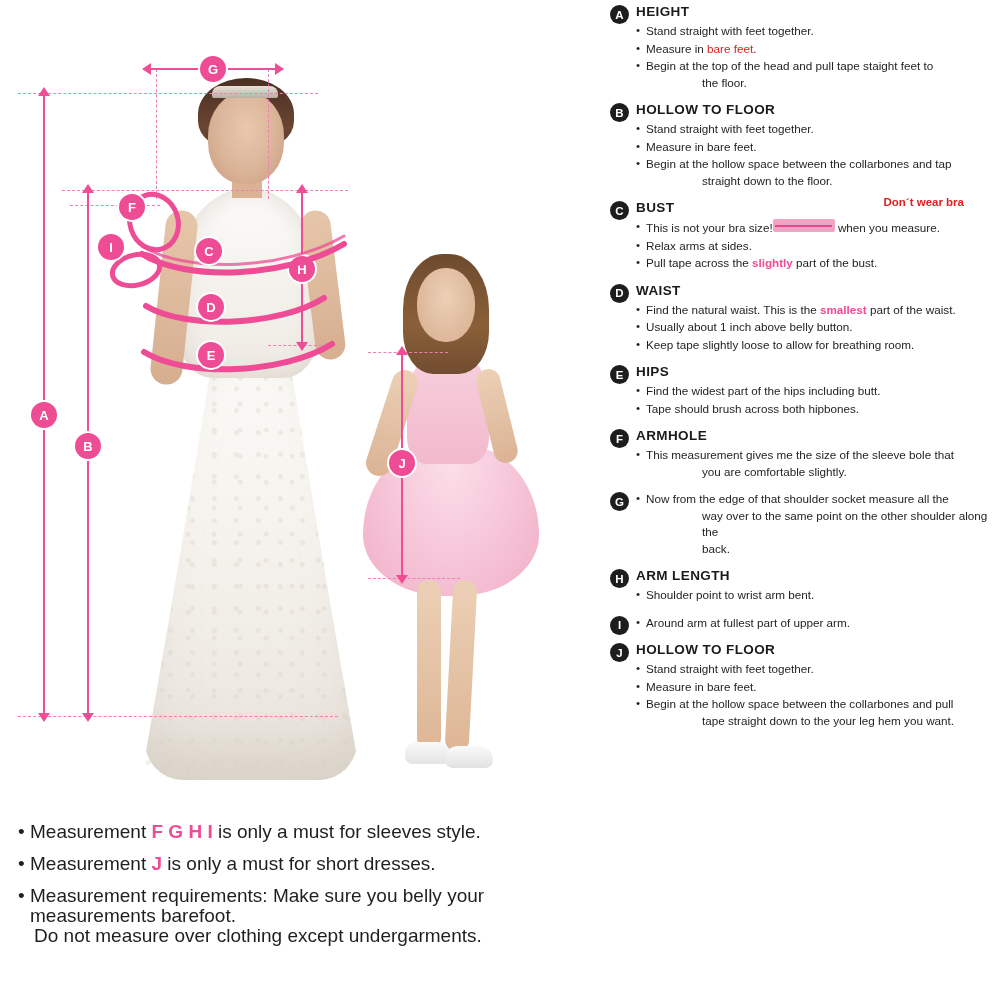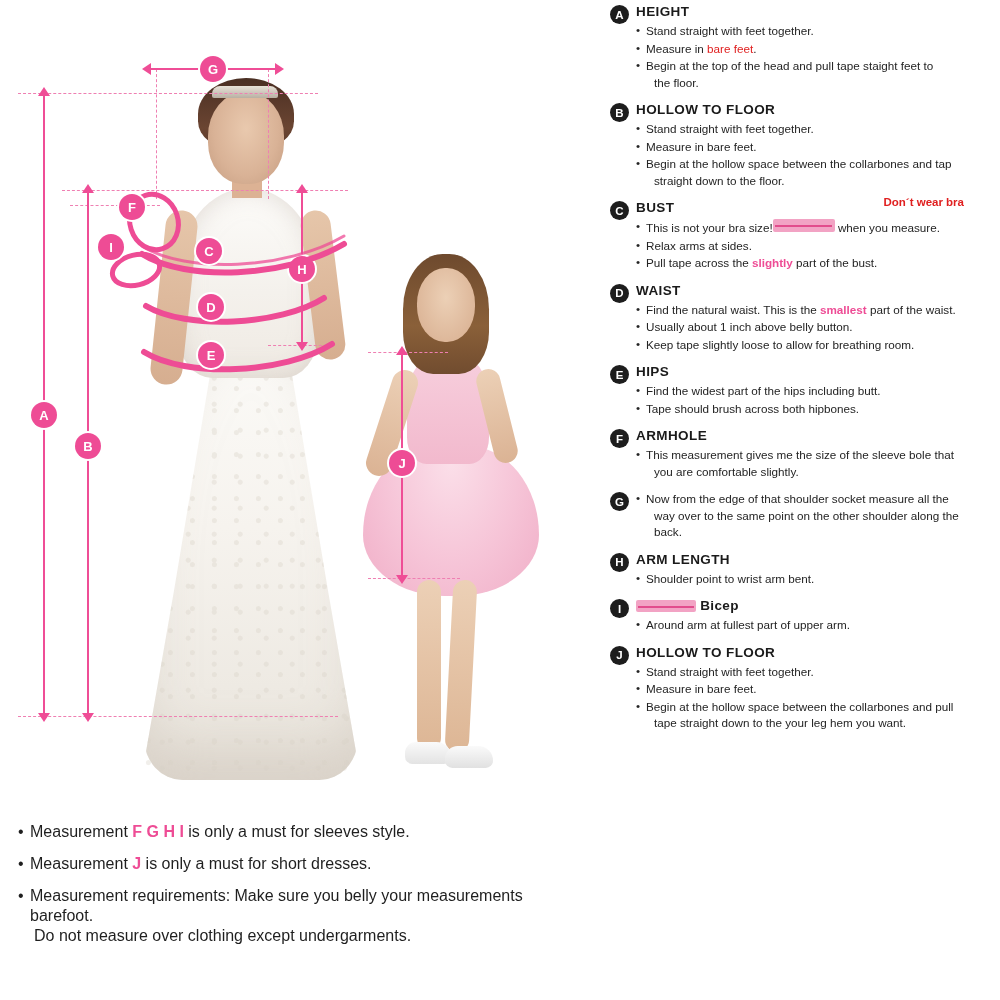--- a/index.html
+++ b/index.html
@@ -122,21 +122,21 @@
     position:absolute;width:26px;height:26px;border-radius:50%;
     background:#ee4c95;color:#fff;font-size:13px;font-weight:bold;
     display:flex;align-items:center;justify-content:center;
     box-shadow:0 0 0 2px #fff;
   }
   .curve{position:absolute;}
 
   
   .notes{position:absolute;left:18px;top:822px;width:560px;}
   .notes .note{
-    font-size:16px;line-height:20px;color:#1f1f1f;margin-bottom:12px;padding-left:12px;position:relative;
+    font-size:19px;line-height:20px;color:#1f1f1f;margin-bottom:12px;padding-left:12px;position:relative;
   }
   .notes .note:before{content:"•";position:absolute;left:0;top:0;color:#1f1f1f;}
   .notes .note .hl{color:#ee4c95;font-weight:bold;}
   .notes .note .sub{display:block;padding-left:4px;}
 
   
   .right-panel{position:absolute;left:606px;top:0;width:394px;height:1000px;padding:4px 6px 0 0;box-sizing:border-box;}
   .entry{position:relative;margin:0 0 11px 0;padding-left:30px;}
   .entry .circ{
     position:absolute;left:4px;top:1px;width:19px;height:19px;border-radius:50%;
@@ -144,21 +144,21 @@
     display:flex;align-items:center;justify-content:center;
   }
   .entry h3{
     margin:0 0 4px 0;font-size:13.5px;font-weight:bold;letter-spacing:.4px;color:#1a1a1a;
   }
   .entry ul{margin:0;padding:0;list-style:none;}
   .entry li{
     font-size:11.7px;line-height:16.5px;color:#242424;padding-left:10px;position:relative;margin-bottom:1px;
   }
   .entry li:before{content:"•";position:absolute;left:0;top:-1px;}
-  .entry li .cont{display:block;padding-left:8px;}
+  .entry li .cont{display:block;padding-left:8px;margin-left:48px;}
   .pink{color:#ee4c95;font-weight:bold;}
   .red{color:#e02020;}
   .redact{
     display:inline-block;background:#f2a3c4;color:transparent;border-radius:2px;
     position:relative;
   }
   .redact:after{
     content:"";position:absolute;left:4%;right:4%;top:46%;height:2px;background:#e24c8c;
   }
   .note-red{position:absolute;right:10px;top:-2px;font-size:11.5px;color:#e02020;font-weight:bold;}
@@ -352,21 +352,20 @@
     <div class="entry">
       <div class="circ">H</div>
       <h3>ARM LENGTH</h3>
       <ul>
         <li>Shoulder point to wrist arm bent.</li>
       </ul>
     </div>
 
     <div class="entry">
       <div class="circ">I</div>
-      <h3><span class="redact" style="width:60px;height:12px;vertical-align:middle;"></span> <span>Bicep</span></h3>
       <ul>
         <li>Around arm at fullest part of upper arm.</li>
       </ul>
     </div>
 
     <div class="entry">
       <div class="circ">J</div>
       <h3>HOLLOW TO FLOOR</h3>
       <ul>
         <li>Stand straight with feet together.</li>

